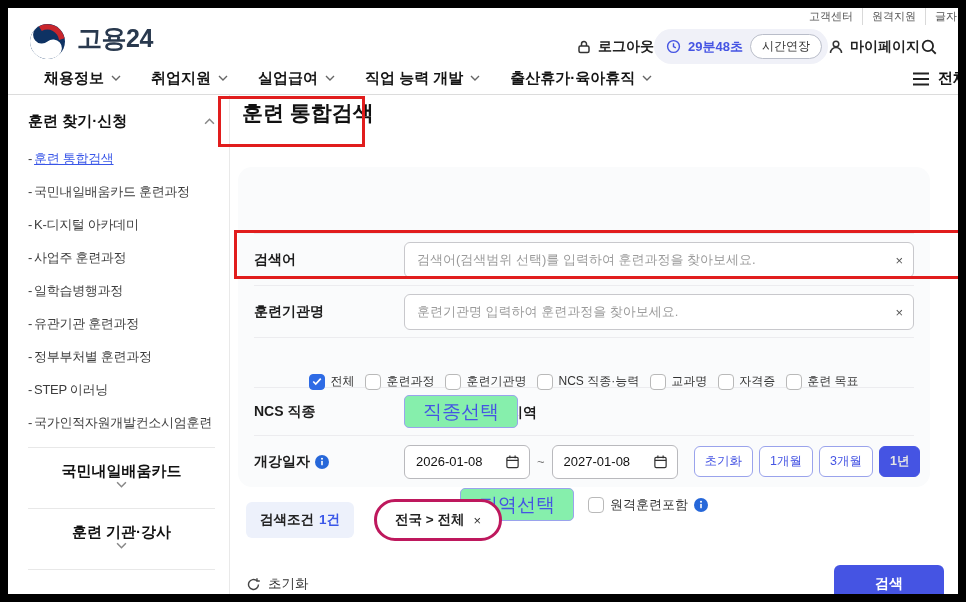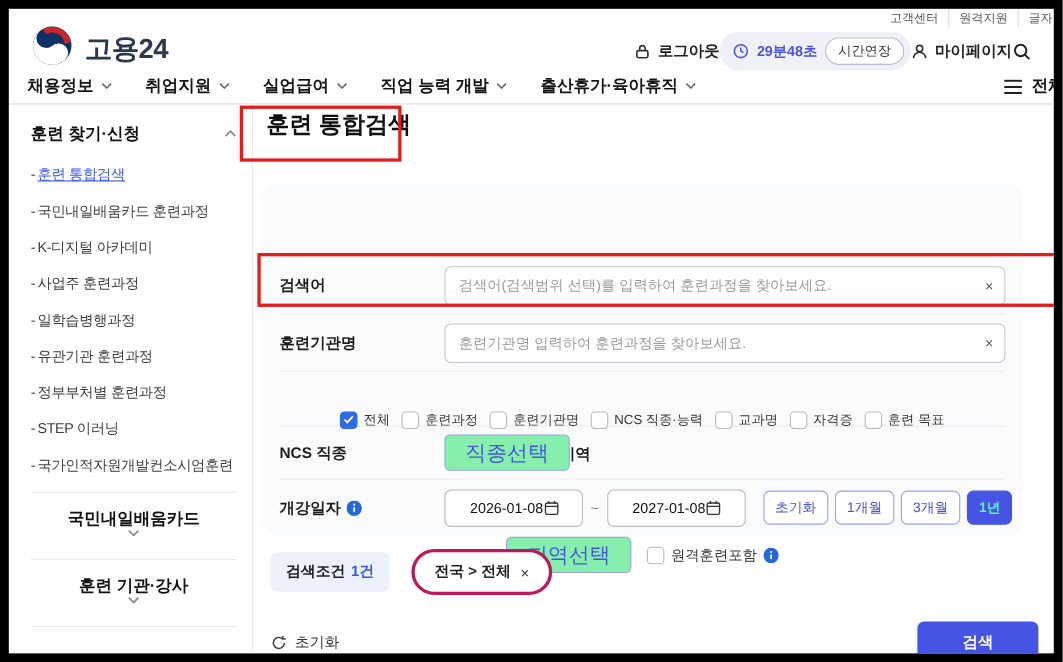--- a/index.html
+++ b/index.html
@@ -14,39 +14,39 @@
     background: #fff; overflow: hidden;
   }
   
   .utility-bar {
     position: absolute; top: 0; left: 792px; white-space: nowrap;
     font-size: 11px; color: #555; display: flex; align-items: center;
   }
   .utility-bar .u-link { padding: 1px 9px; cursor: pointer; }
   .utility-bar .u-link + .u-link { border-left: 1px solid #d9d9d9; }
   
-  .logo { position: absolute; left: 20px; top: 14px; display: flex; align-items: flex-end; gap: 10px; cursor: pointer; }
+  .logo { position: absolute; left: 20px; top: 14px; display: flex; align-items: flex-start; gap: 10px; cursor: pointer; }
   .logo-text { font-size: 25px; font-weight: 700; color: #29394e; letter-spacing: -0.5px; }
   .header-right { position: absolute; right: 20px; top: 21px; display: flex; align-items: center; }
   .hr-item { display: flex; align-items: center; gap: 6px; font-size: 14px; font-weight: 700; color: #222; cursor: pointer; }
   .timer-pill {
     display: flex; align-items: center; gap: 7px; background: #f0f1f8;
     border-radius: 999px; padding: 5px 6px 5px 12px;
   }
   .timer-val { font-size: 13px; font-weight: 700; color: #4554e3; }
   .extend-btn {
     background: #fff; border: 1px solid #b9bdc9; border-radius: 999px;
     padding: 3px 11px; font-size: 12px; color: #333; cursor: pointer;
     font-family: inherit;
   }
   
   .navbar {
     position: absolute; top: 54px; left: 0; right: 0; height: 33px;
     border-bottom: 1px solid #dcdcdc; display: flex; align-items: center;
-    padding-left: 17px; gap: 30px;
+    padding-left: 36px; gap: 30px;
   }
   .nav-item { display: flex; align-items: center; gap: 7px; font-size: 15px; font-weight: 700; color: #141414; cursor: pointer; white-space: nowrap; }
   .all-menu { position: absolute; top: 61px; left: 904px; display: flex; align-items: center; gap: 8px; font-size: 15px; font-weight: 700; color: #141414; cursor: pointer; white-space: nowrap; }
   
   .sidebar {
     position: absolute; left: 0; top: 87px; bottom: 0; width: 222px;
     border-right: 1px solid #e9e9e9; padding: 17px 14px 0 20px;
   }
   .side-head { display: flex; align-items: center; justify-content: space-between; font-size: 15px; font-weight: 700; color: #111; margin-bottom: 19px; cursor: pointer; }
   .side-list { list-style: none; }
@@ -86,30 +86,30 @@
   .outline-btn {
     height: 33px; padding: 0 18px; background: #86efac; border: 1px solid #9aa3ec;
     border-radius: 5px; color: #4554e3; font-size: 19px; cursor: pointer;
     font-family: inherit;
   }
   .remote-cb { display: inline-flex; align-items: center; gap: 6px; margin-left: 14px; font-size: 13px; color: #333; cursor: pointer; }
   .info-dot { display: inline-flex; }
   
   .date-field {
     width: 126px; height: 34px; border: 1px solid #b9b9bd; border-radius: 6px;
-    background: #fff; display: inline-flex; align-items: center; justify-content: center;
+    background: #fff; display: inline-flex; align-items: center; justify-content: space-between;
     padding: 0 9px 0 11px; font-size: 13px; color: #111; cursor: pointer; white-space: nowrap;
   }
   .tilde { margin: 0 7px; color: #777; font-size: 13px; }
   .chip-group { display: inline-flex; gap: 6px; margin-left: 16px; }
   .chip {
     height: 31px; padding: 0 10px; background: #fff; border: 1px solid #9aa3ec;
     border-radius: 6px; color: #4554e3; font-size: 12.5px; cursor: pointer; font-family: inherit; white-space: nowrap;
   }
-  .chip.active { background: #4554e3; border-color: #4554e3; color: #5eead4; font-weight: 700; }
+  .chip.active { background: #4554e3; border-color: #4554e3; color: #e5e5e5; font-weight: 700; }
   
   .cond-row { margin-top: 12px; display: flex; align-items: center; gap: 20px; padding-left: 8px; }
   .cond-badge { background: #edf1fb; border-radius: 6px; padding: 9px 14px; font-size: 13.5px; font-weight: 700; color: #222; }
   .cond-badge .count { color: #3a57e8; margin-left: 5px; }
   .cond-tag { display: inline-flex; align-items: center; gap: 9px; background: #fff; border: 3px solid #be185d; border-radius: 999px; padding: 9px 18px; font-size: 13.5px; font-weight: 700; color: #222; }
   .cond-tag .tag-x { font-weight: 400; color: #333; cursor: pointer; font-size: 13px; }
   
   .footer-row { margin-top: 24px; margin-right: -14px; display: flex; align-items: center; justify-content: space-between; padding-left: 8px; }
   .reset-link { display: inline-flex; align-items: center; gap: 7px; font-size: 13.5px; color: #333; cursor: pointer; }
   .search-btn {

